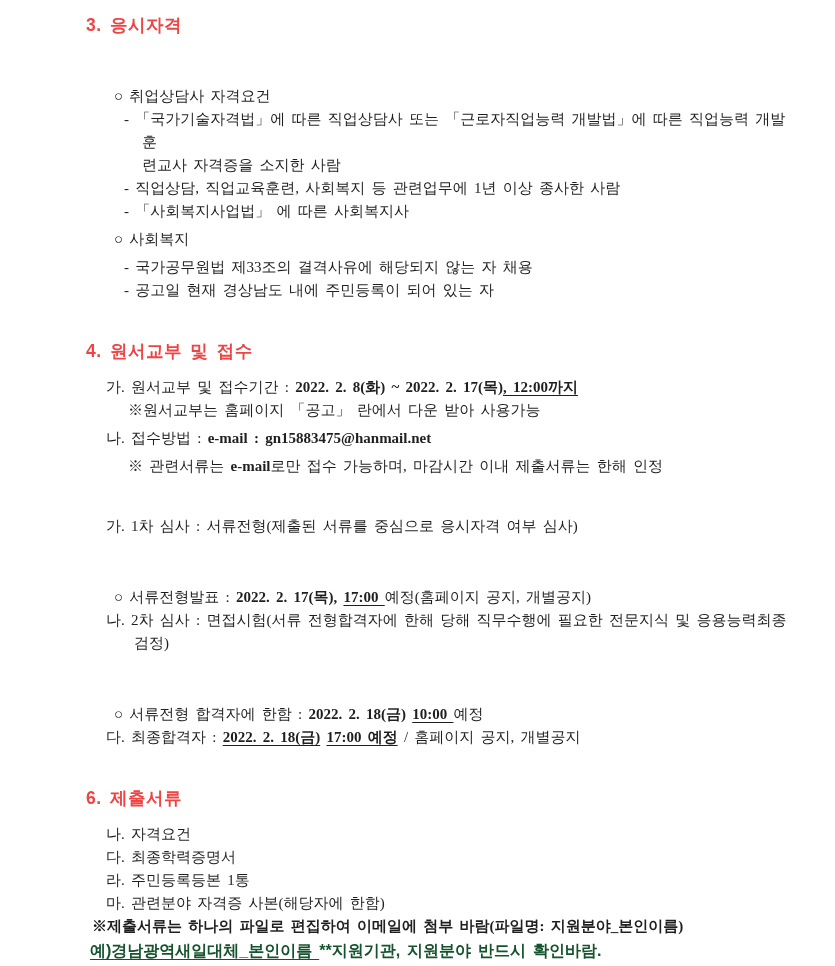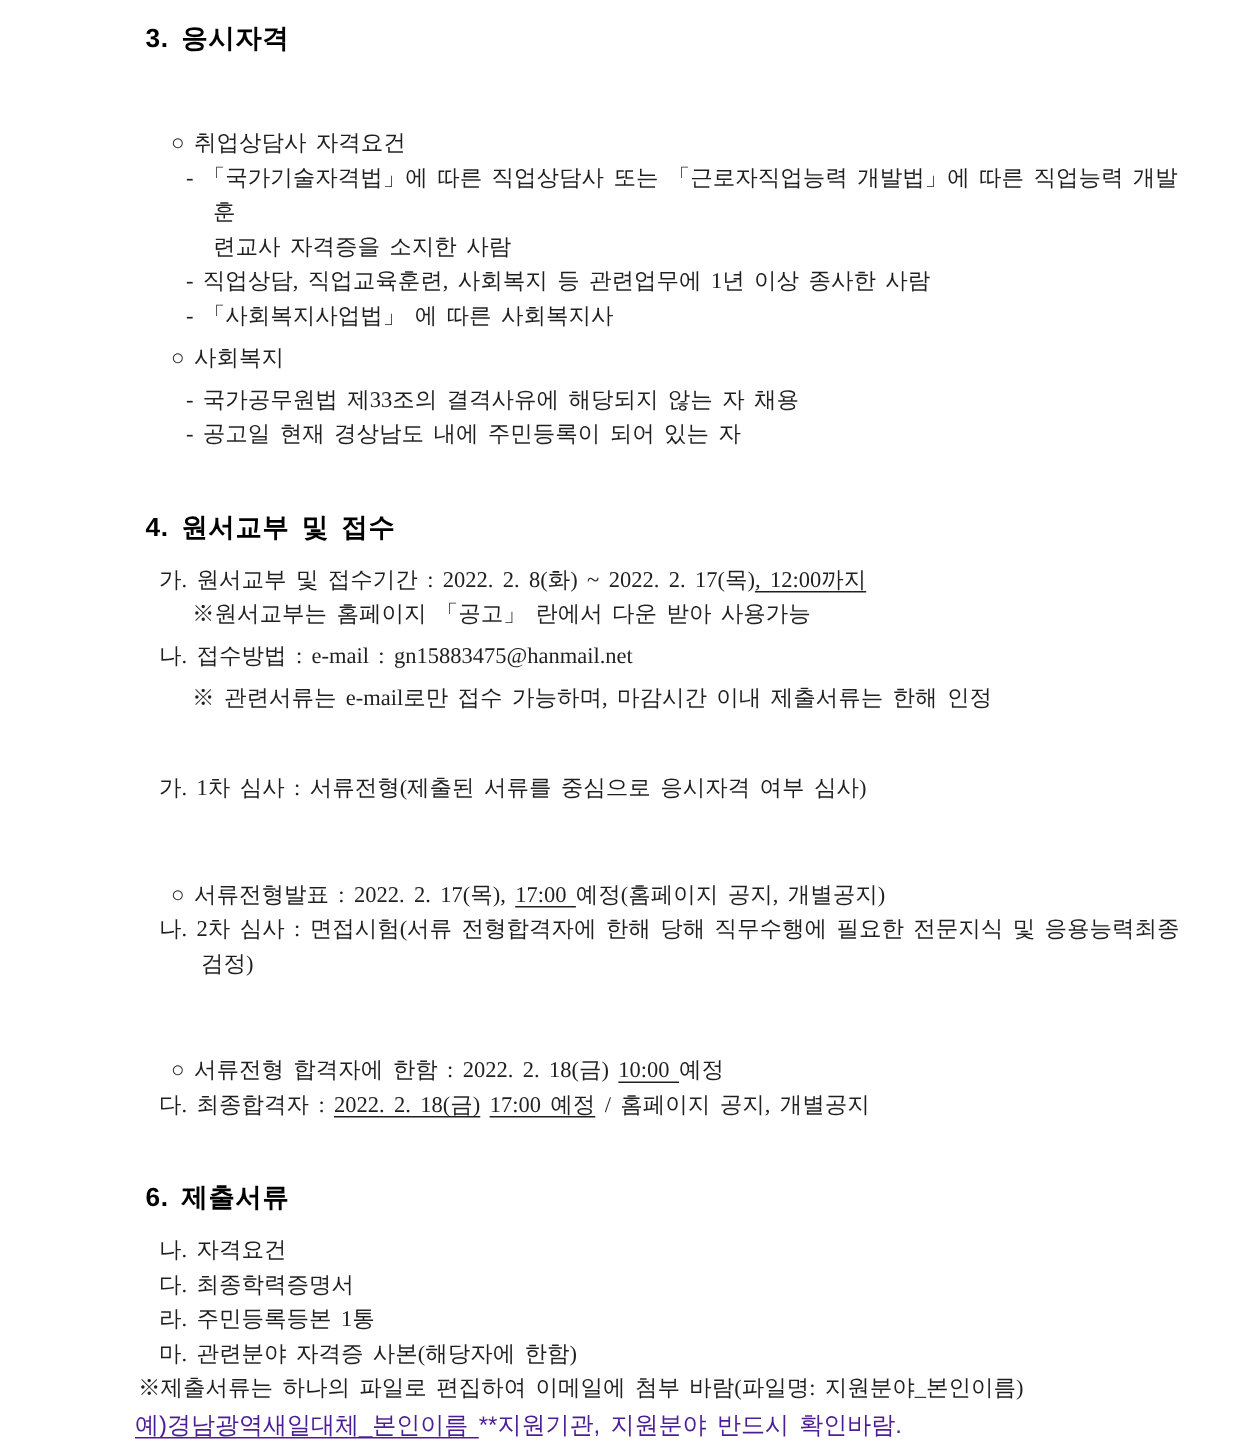--- a/index.html
+++ b/index.html
@@ -20,44 +20,44 @@
     min-height: 966px;
     padding: 13px 38px 20px 86px;
     background: #ffffff;
   }
   .doc-section { margin: 0; }
   .doc-section + .doc-section { margin-top: 37px; }
   .sec-title {
     font-family: "Liberation Sans", "DejaVu Sans", sans-serif;
     font-size: 17.5px;
     font-weight: 700;
-    color: #000000;
+    color: #ef4444;
     letter-spacing: 0.5px;
     word-spacing: 3px;
-    margin: 0 0 13px 11px;
+    margin: 0 0 13px 0;
   }
   .line {
     font-size: 15px;
     line-height: 23px;
     word-spacing: 2.5px;
   }
   .line.sp { margin-top: 5px; }
 
   
   .lv-ga    { padding-left: 48px; text-indent: -28px; }
   .lv-circ  { padding-left: 50px; text-indent: -22px; margin-top: 48px; }
   .lv-dash  { padding-left: 56px; text-indent: -18px; }
   .lv-dashc { padding-left: 56px; text-indent: 0; }
   .lv-note  { padding-left: 60px; text-indent: -18px; }
   .lv-note2 { padding-left: 28px; text-indent: -22px; }
   .lv-red   { padding-left: 4px;  text-indent: 0; line-height: 26px; }
 
-  .seg.b { font-weight: 400; }
+  .seg.b { font-weight: 700; }
   .seg.u { text-decoration: underline; text-underline-offset: 3px; }
-  .seg.red { color: #4c1d95; }
+  .seg.red { color: #14532d; }
   .seg.sans {
     font-family: "Liberation Sans", "DejaVu Sans", sans-serif;
     font-size: 16px;
   }
 </style>
 </head>
 <body>
 
 <main class="page">
   <div>

